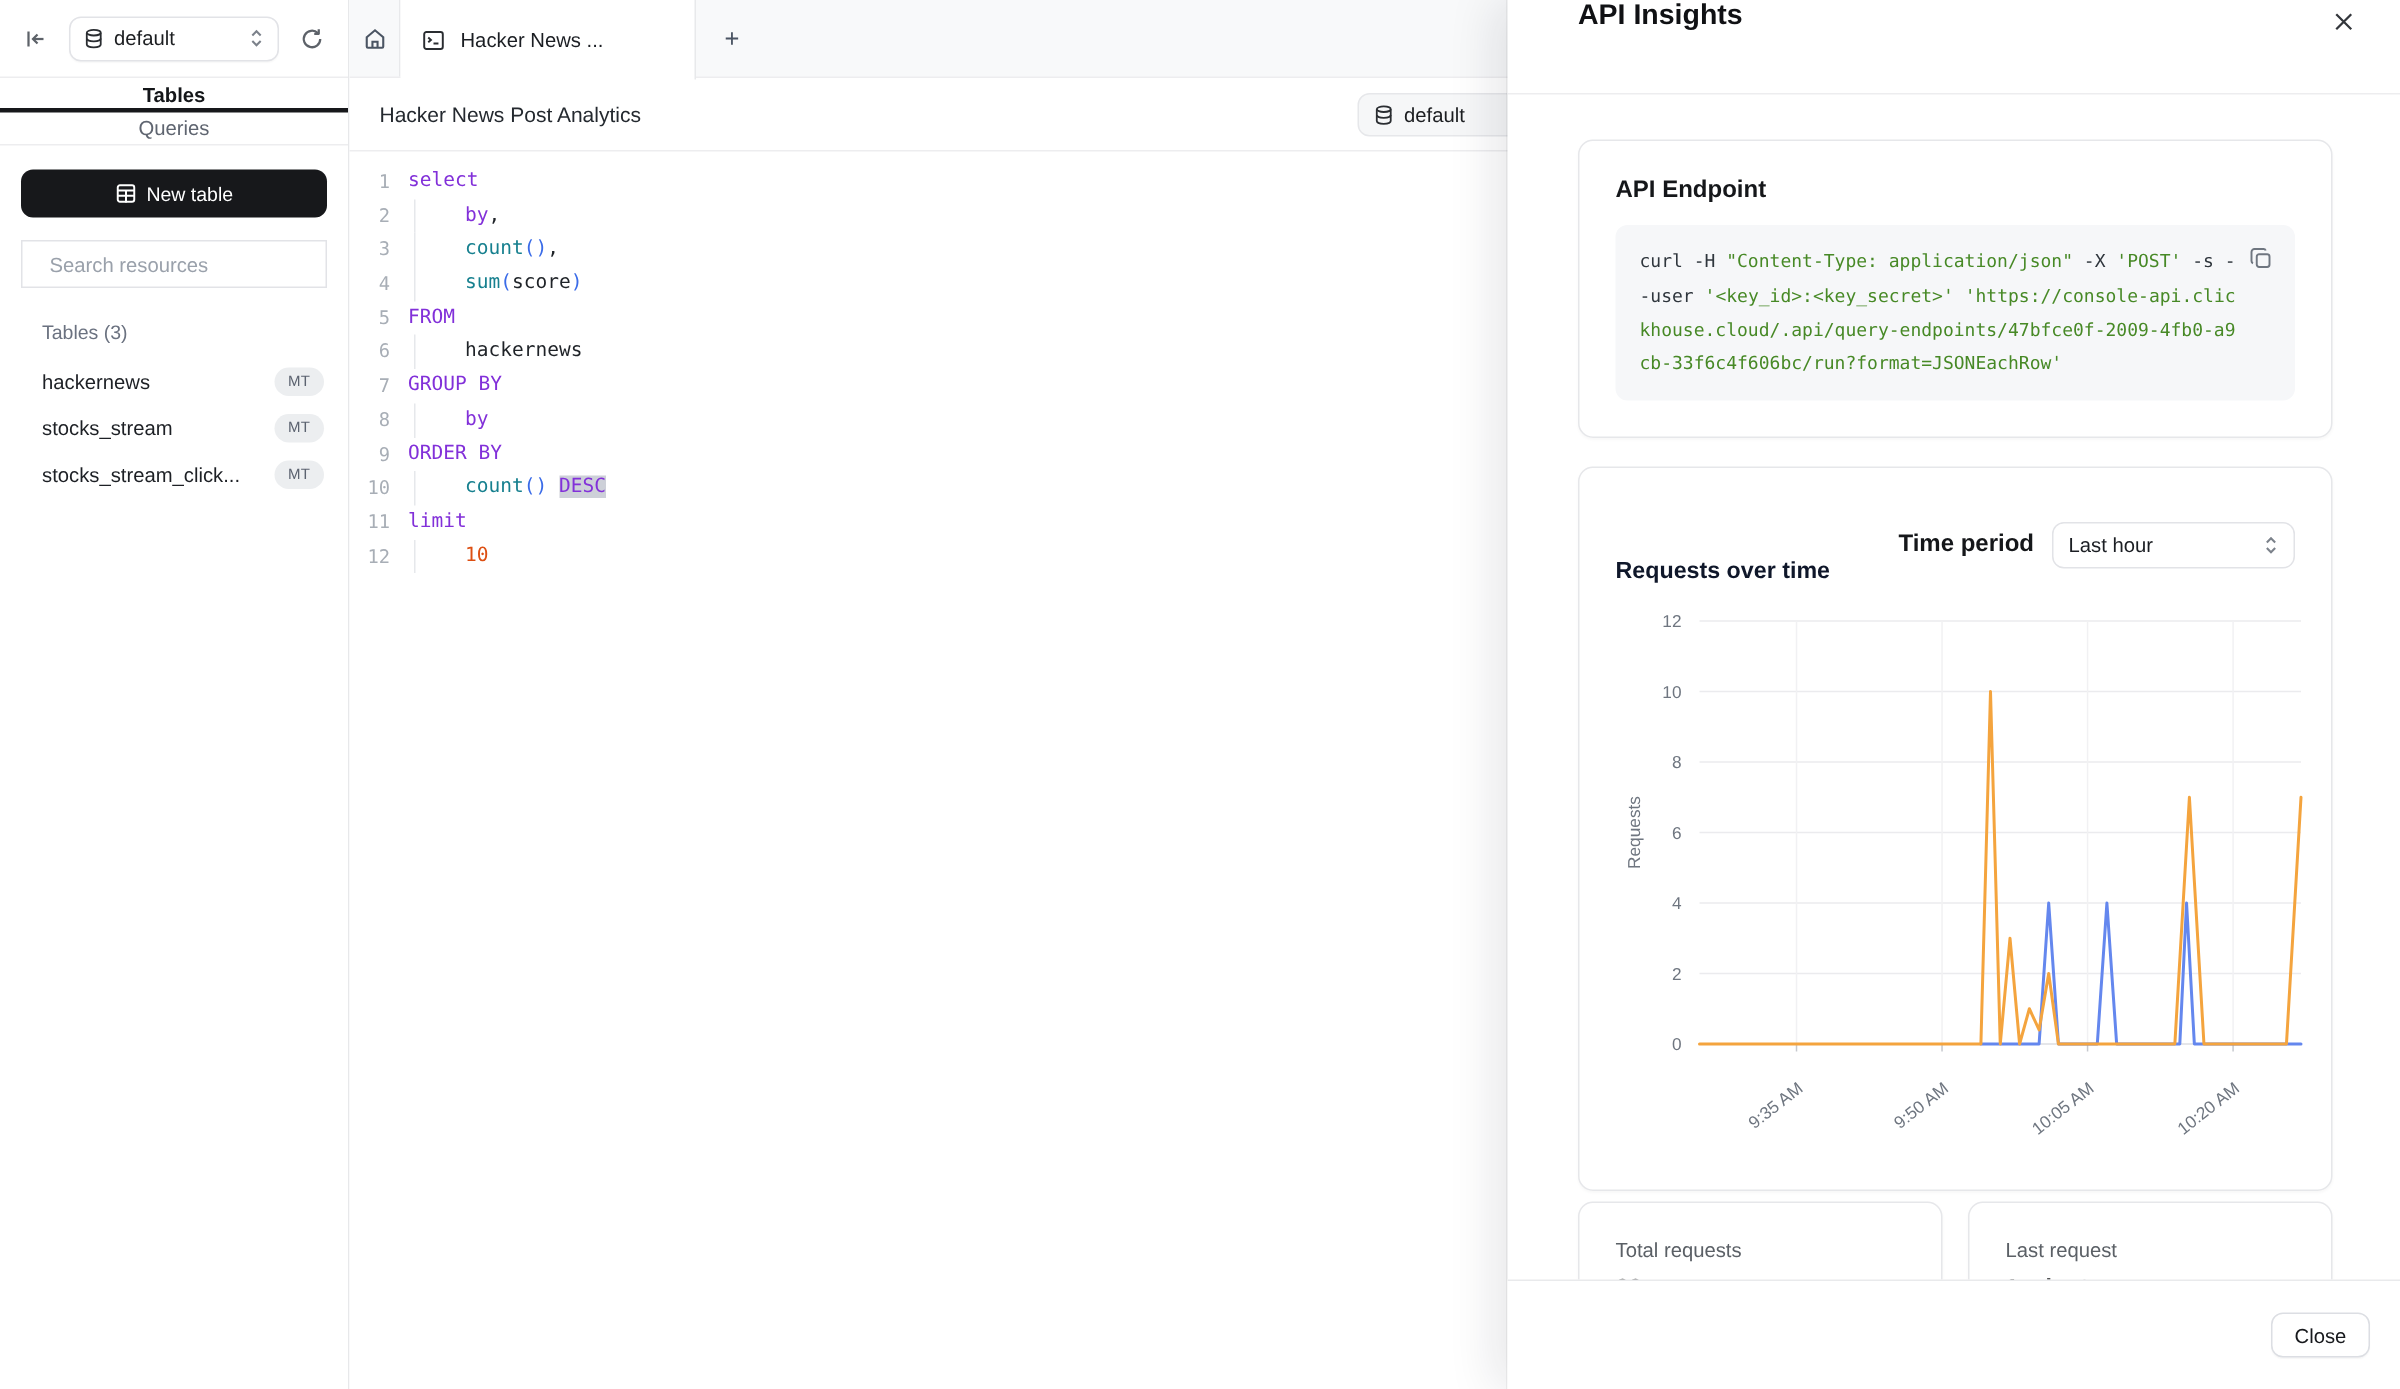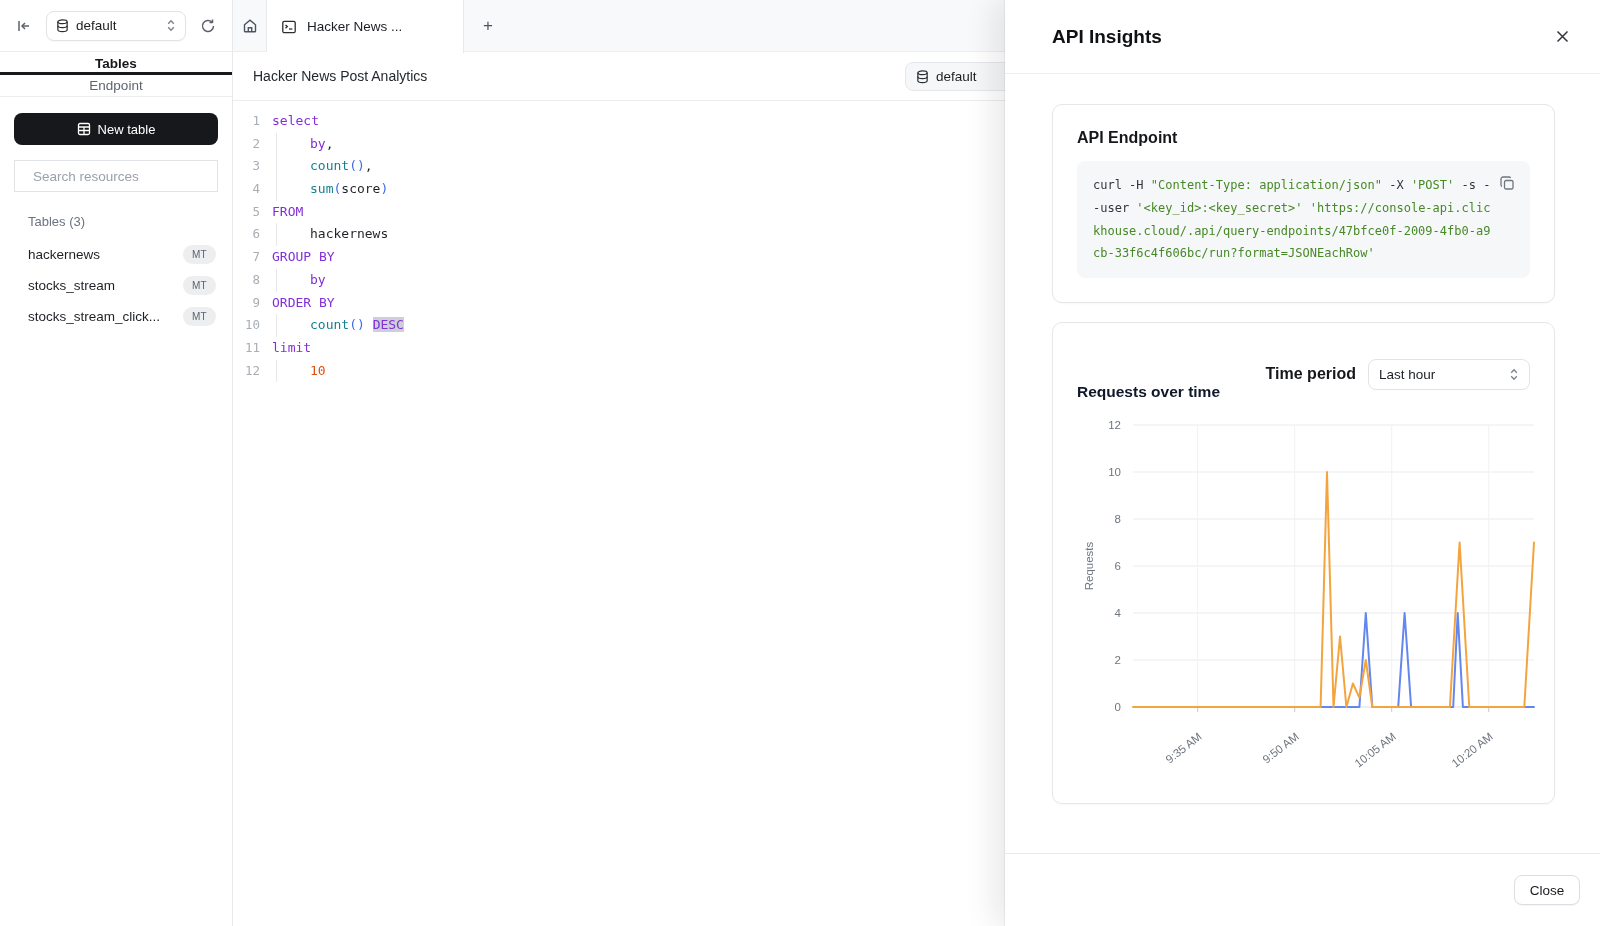--- a/index.html
+++ b/index.html
@@ -42,21 +42,21 @@
   .ln { width:27px; text-align:right; margin-right:12px; color:#a8aeb6; font-size:12.5px; user-select:none; }
   .ind { display:inline-block; width:34px; border-left:1px solid #e6e8eb; margin-left:4px; height:22.7px; vertical-align:top; }
   .tok-kw { color:#8230d9; }
   .tok-fn { color:#17808f; }
   .tok-par { color:#3b6ce8; }
   .tok-num { color:#dd4f12; }
   .tok-pl { color:#1f2328; }
   .tok-sel { color:#8230d9; background:#cdd0d8; }
   
   .panel { position:absolute; left:1005px; top:0; width:595px; height:926px; background:#fff; box-shadow:-10px 0 30px rgba(16,24,40,.10), -1px 0 0 rgba(0,0,0,.05); z-index:10; display:flex; flex-direction:column; }
-  .panel-header { height:74px; display:flex; align-items:center; justify-content:space-between; padding:0 24px 0 47px; border-bottom:1px solid #ededef; flex:none; }
+  .panel-header { height:63px; display:flex; justify-content:space-between; padding:0 24px 0 47px; border-bottom:1px solid #ededef; flex:none; }
   .panel-title { font-size:19px; font-weight:bold; color:#101114; }
   .close-x { width:28px; height:28px; display:flex; align-items:center; justify-content:center; color:#33363b; cursor:pointer; background:none; border:none; }
   .panel-body { flex:1; padding:30px 45px 0 47px; overflow:hidden; position:relative; }
   .card { border:1px solid #e6e7ea; border-radius:10px; background:#fff; box-shadow:0 1px 2px rgba(0,0,0,.03); }
   .endpoint-card { padding:24px; }
   .endpoint-card h3 { font-size:16px; color:#15171a; margin-bottom:14px; }
   .codeblock { background:#f6f7f9; border-radius:8px; padding:13px 34px 13px 16px; position:relative; font-family:"DejaVu Sans Mono", monospace; font-size:12px; line-height:22.8px; color:#2f363d; word-break:break-all; }
   .seg-str { color:#478926; }
   .copy-btn { position:absolute; top:11px; right:12px; width:22px; height:22px; display:flex; align-items:center; justify-content:center; color:#6f7680; cursor:pointer; background:none; border:none; }
   .chart-card { margin-top:19px; padding:24px 0 10px 0; }
@@ -105,21 +105,21 @@
             <path d="M12.5 1.5v3h-3" stroke-linejoin="round"></path>
           </svg>
       </button>
     </div>
 
     <div class="sb-tabs">
       <div class="sb-tab active">
           <span>Tables</span>
         </div>
       <div class="sb-tab">
-          <span>Endpoint</span>
+          <span>Queries</span>
         </div>
     </div>
 
     <div class="sb-body">
       <button class="new-table-btn">
         <svg class="ic" width="14" height="14" viewBox="0 0 14 14" fill="none" stroke="#fff" stroke-width="1.3">
             <rect x="1.5" y="1.5" width="11" height="11" rx="1.5"></rect>
             <path d="M1.5 5h11M1.5 8.5h11M7 5v8"></path>
           </svg>
         <span>New table</span>
@@ -270,19 +270,29 @@
             <line x1="435.7258064516129" y1="300" x2="435.7258064516129" y2="305" stroke="#c6c9ce" stroke-width="1"></line>
             <g transform="translate(440.7258064516129,331) rotate(-38)">
               <text text-anchor="end" font-size="11.5" fill="#6f7680" font-family="Liberation Sans, sans-serif">10:20 AM</text>
             </g>
             <text transform="translate(40,159) rotate(-90)" text-anchor="middle" font-size="11.5" fill="#6f7680" font-family="Liberation Sans, sans-serif">Requests</text>
             <polyline points="267.6,300.0 306.4,300.0 312.8,206.0 319.3,300.0 345.2,300.0 351.6,206.0 358.1,300.0 400.2,300.0 404.7,206.0 409.9,300.0 481.0,300.0" fill="none" stroke="#6487EE" stroke-width="2" stroke-linejoin="round" stroke-linecap="round"></polyline>
             <polyline points="80.0,300.0 267.6,300.0 274.0,65.0 280.5,300.0 287.0,229.5 293.4,300.0 299.9,276.5 306.4,290.6 312.8,253.0 319.3,300.0 396.9,300.0 406.6,135.5 416.3,300.0 471.3,300.0 481.0,135.5" fill="none" stroke="#F4A43E" stroke-width="2" stroke-linejoin="round" stroke-linecap="round"></polyline>
           </svg>
       </div>
 
+      <div class="stat-row">
+        <div class="card stat-card">
+          <div class="stat-label">Total requests</div>
+          <div class="stat-value">66</div>
+        </div>
+        <div class="card stat-card">
+          <div class="stat-label">Last request</div>
+          <div class="stat-value">1 minute ago</div>
+        </div>
+      </div>
     </div>
 
     <div class="panel-footer">
       <button class="close-btn">Close</button>
     </div>
   </section>
 </div>
 
 </body></html>

